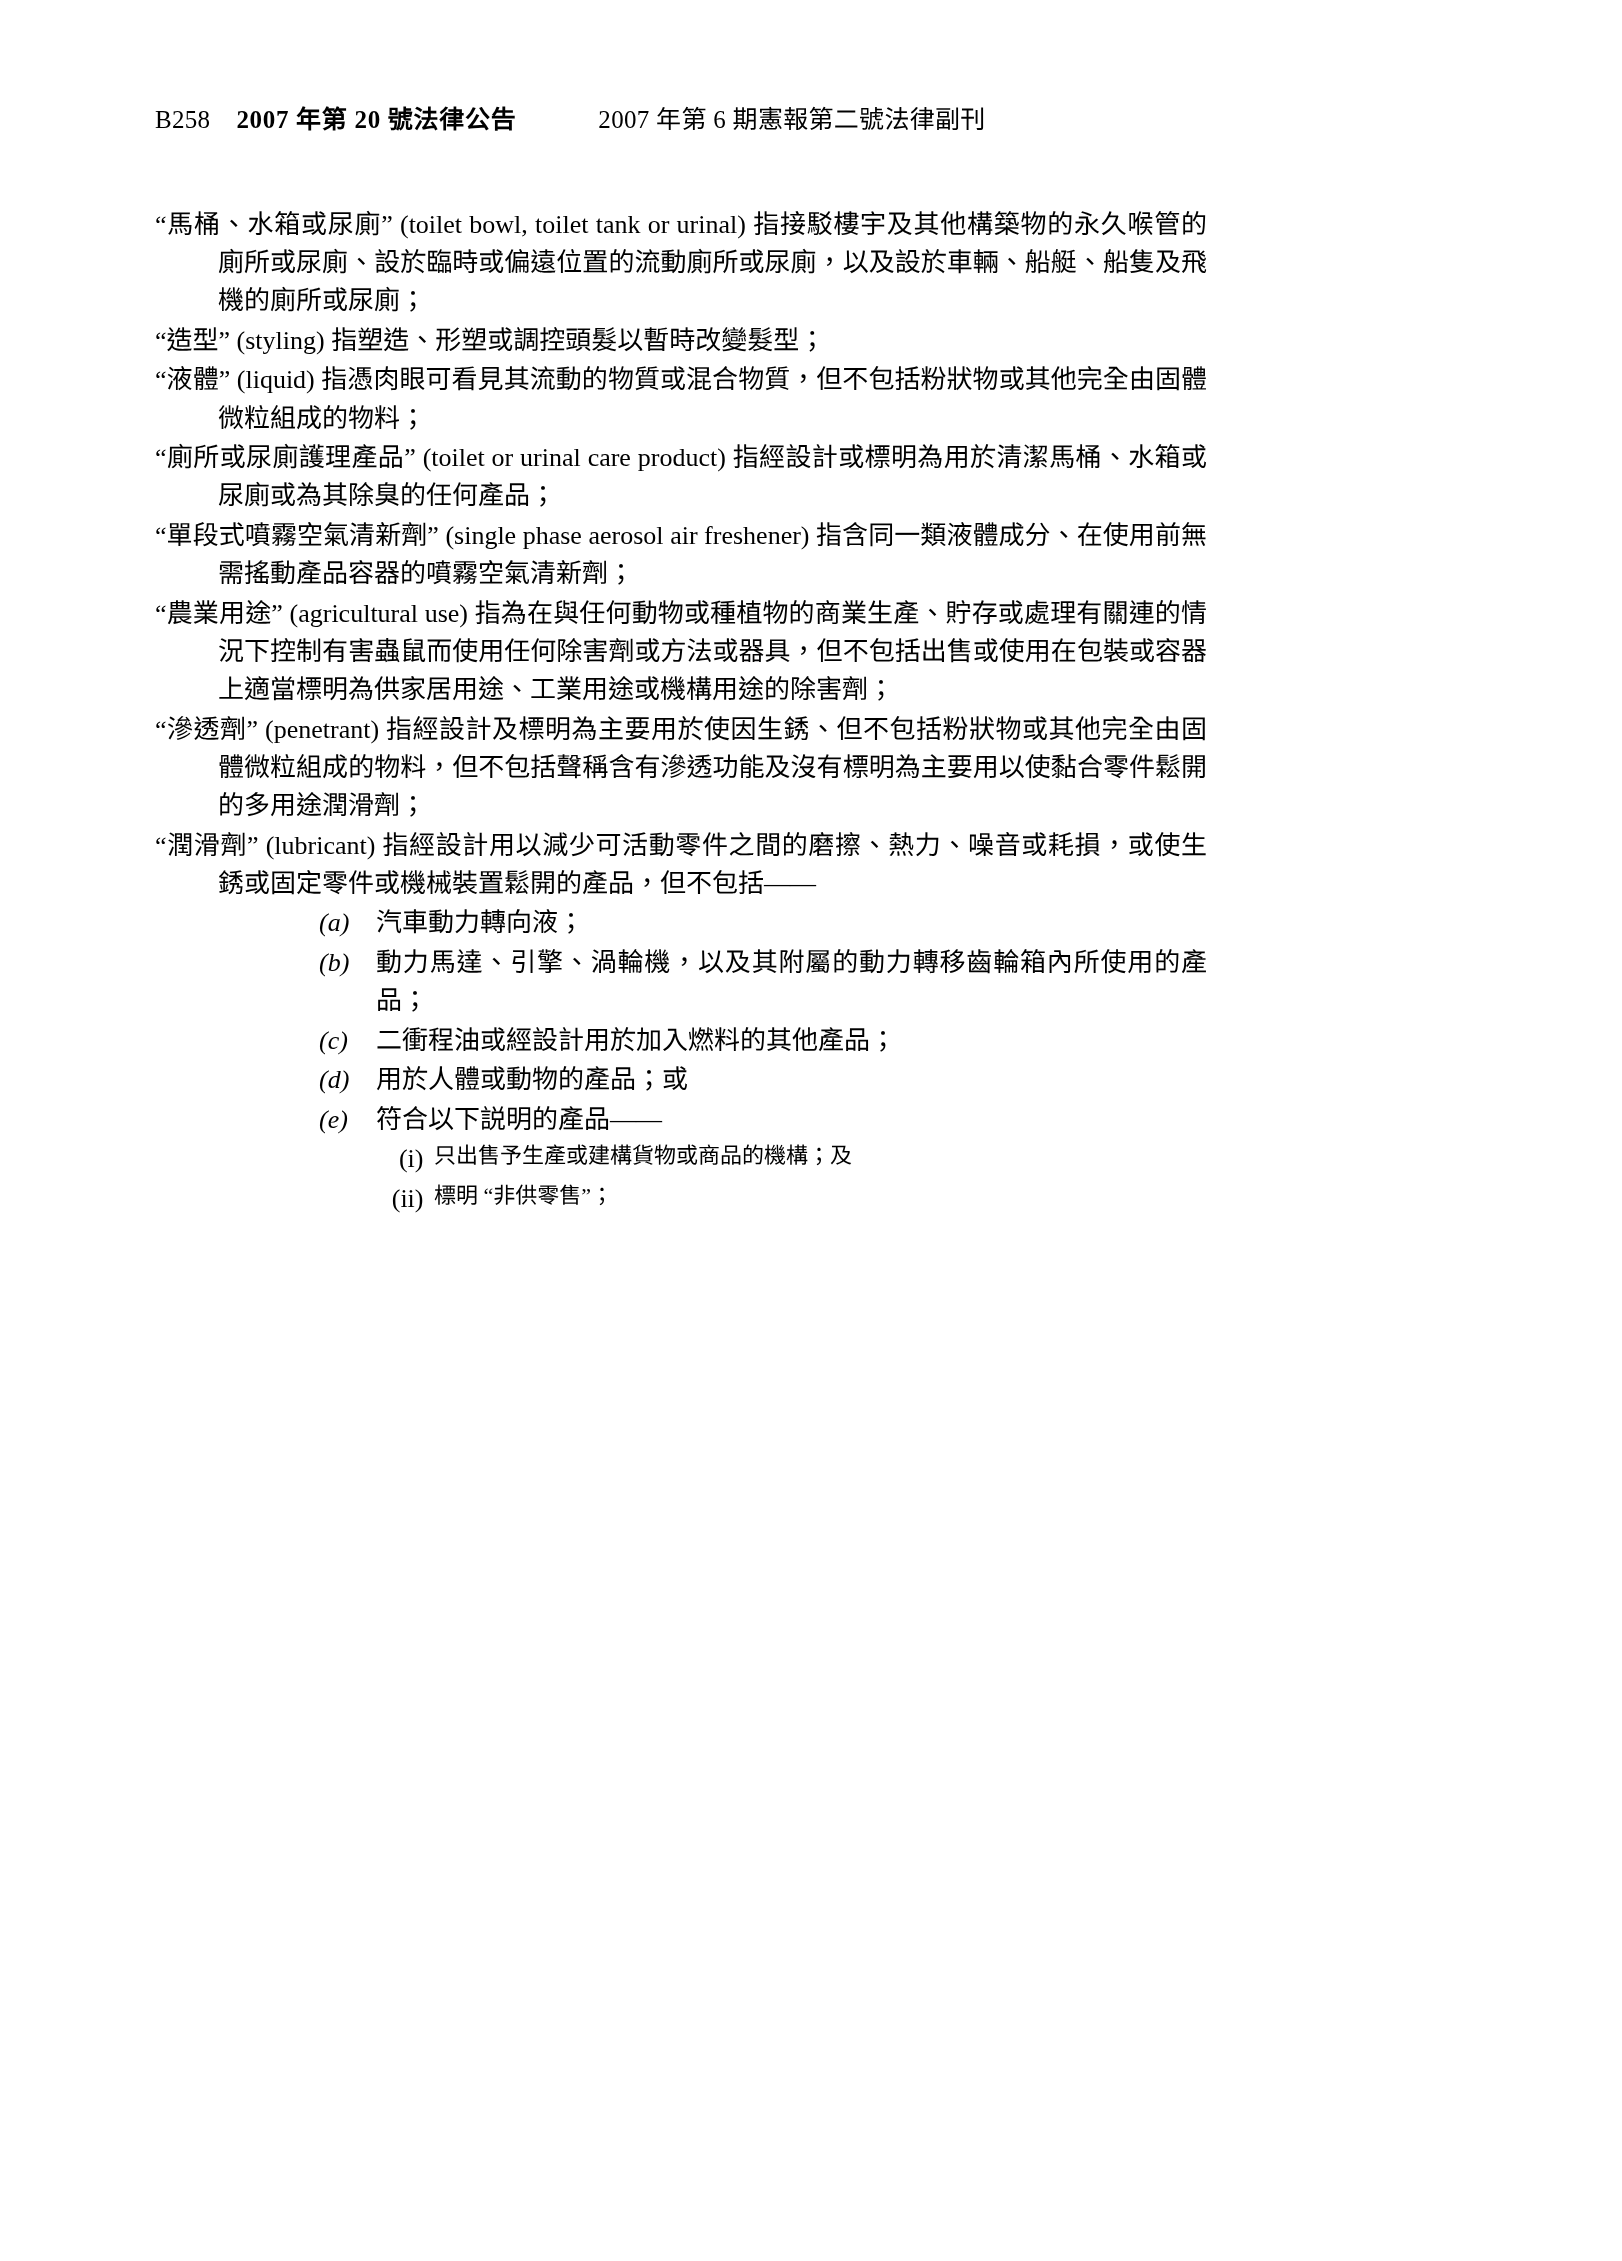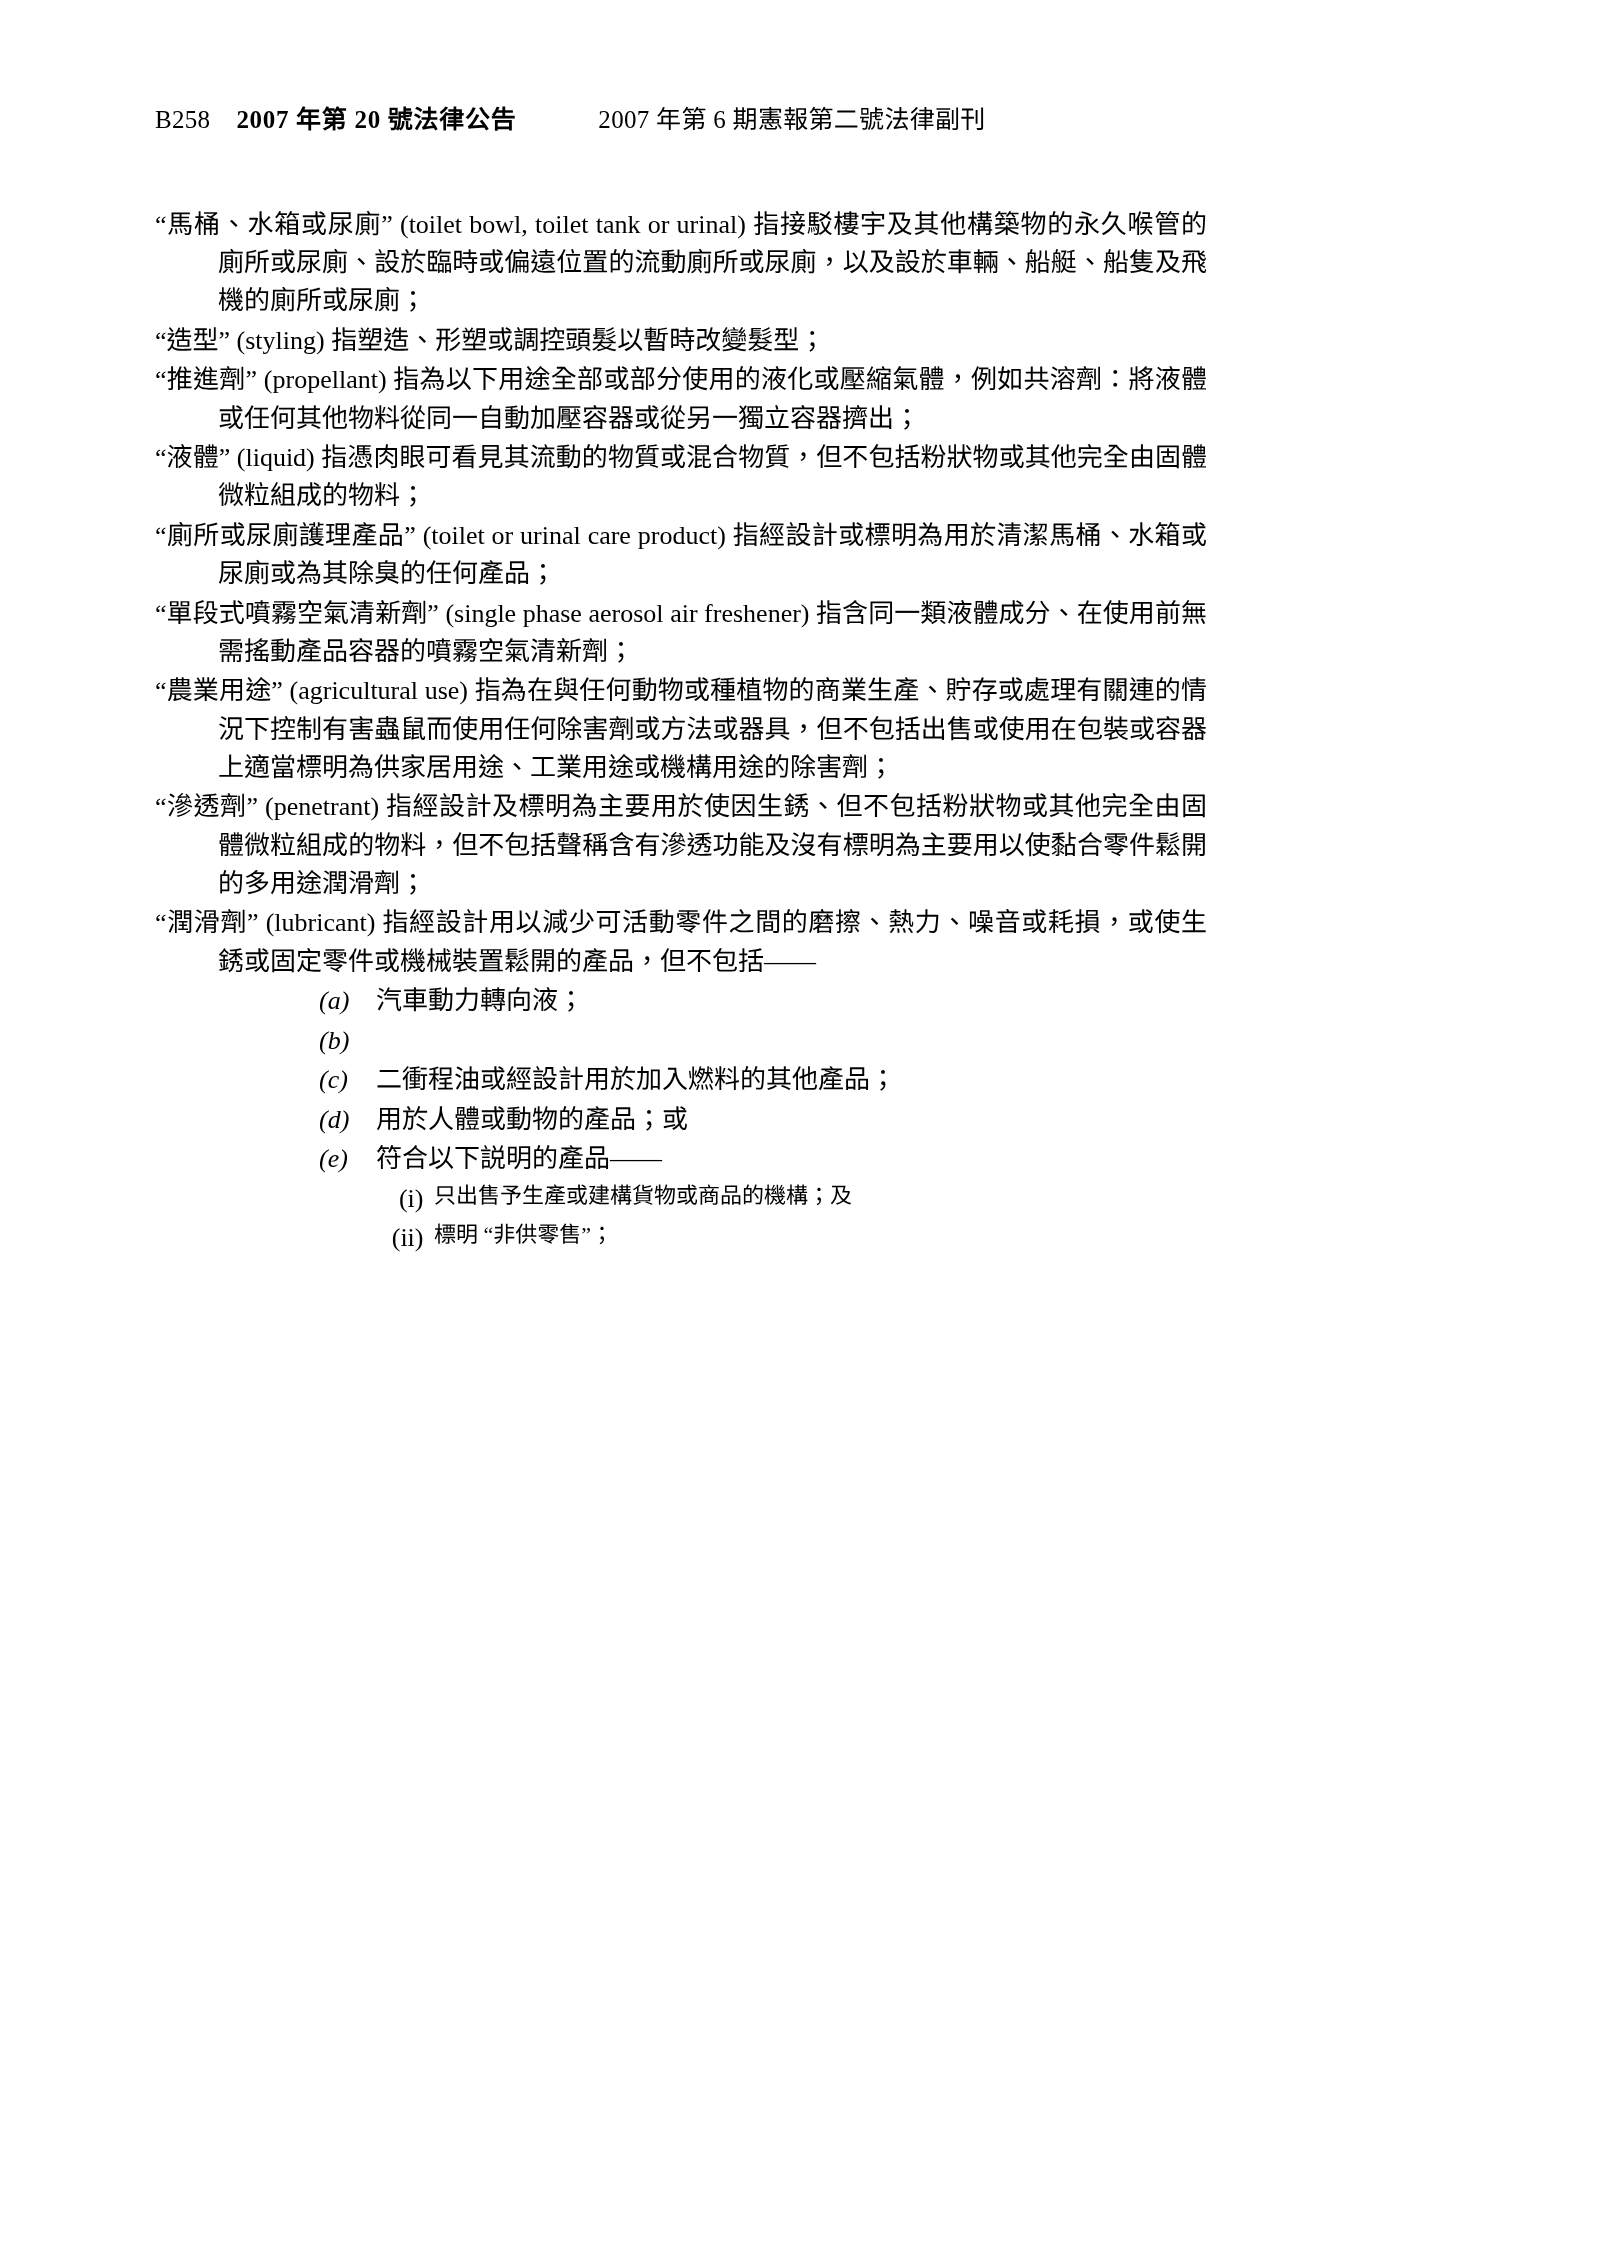--- a/index.html
+++ b/index.html
@@ -134,23 +134,20 @@
 
 
     <p class="def">
       <span class="lead">“馬桶、水箱或尿廁” (toilet bowl, toilet tank or urinal) 指接駁樓宇及其他構築物的永久喉管的廁所或尿廁、設於臨時或偏遠位置的流動廁所或尿廁，以及設於車輛、船艇、船隻及飛機的廁所或尿廁；</span>
     </p>
 
     <p class="def">
       <span class="lead">“造型” (styling) 指塑造、形塑或調控頭髮以暫時改變髮型；</span>
     </p>
 
-    <p class="def">
-      <span class="lead">“推進劑” (propellant) 指為以下用途全部或部分使用的液化或壓縮氣體，例如共溶劑：將液體或任何其他物料從同一自動加壓容器或從另一獨立容器擠出；</span>
-    </p>
 
     <p class="def">
       <span class="lead">“液體” (liquid) 指憑肉眼可看見其流動的物質或混合物質，但不包括粉狀物或其他完全由固體微粒組成的物料；</span>
     </p>
 
     <p class="def">
       <span class="lead">“廁所或尿廁護理產品” (toilet  or  urinal  care  product) 指經設計或標明為用於清潔馬桶、水箱或尿廁或為其除臭的任何產品；</span>
     </p>
 
     <p class="def">
@@ -171,20 +168,21 @@
 
     <div class="sublist">
 
       <div class="item">
         <span class="marker">(a)</span>
         <span class="body">汽車動力轉向液；</span>
       </div>
 
       <div class="item">
         <span class="marker">(b)</span>
+        <span class="body">動力馬達、引擎、渦輪機，以及其附屬的動力轉移齒輪箱內所使用的產品；</span>
       </div>
 
       <div class="item">
         <span class="marker">(c)</span>
         <span class="body">二衝程油或經設計用於加入燃料的其他產品；</span>
       </div>
 
       <div class="item">
         <span class="marker">(d)</span>
         <span class="body">用於人體或動物的產品；或</span>

